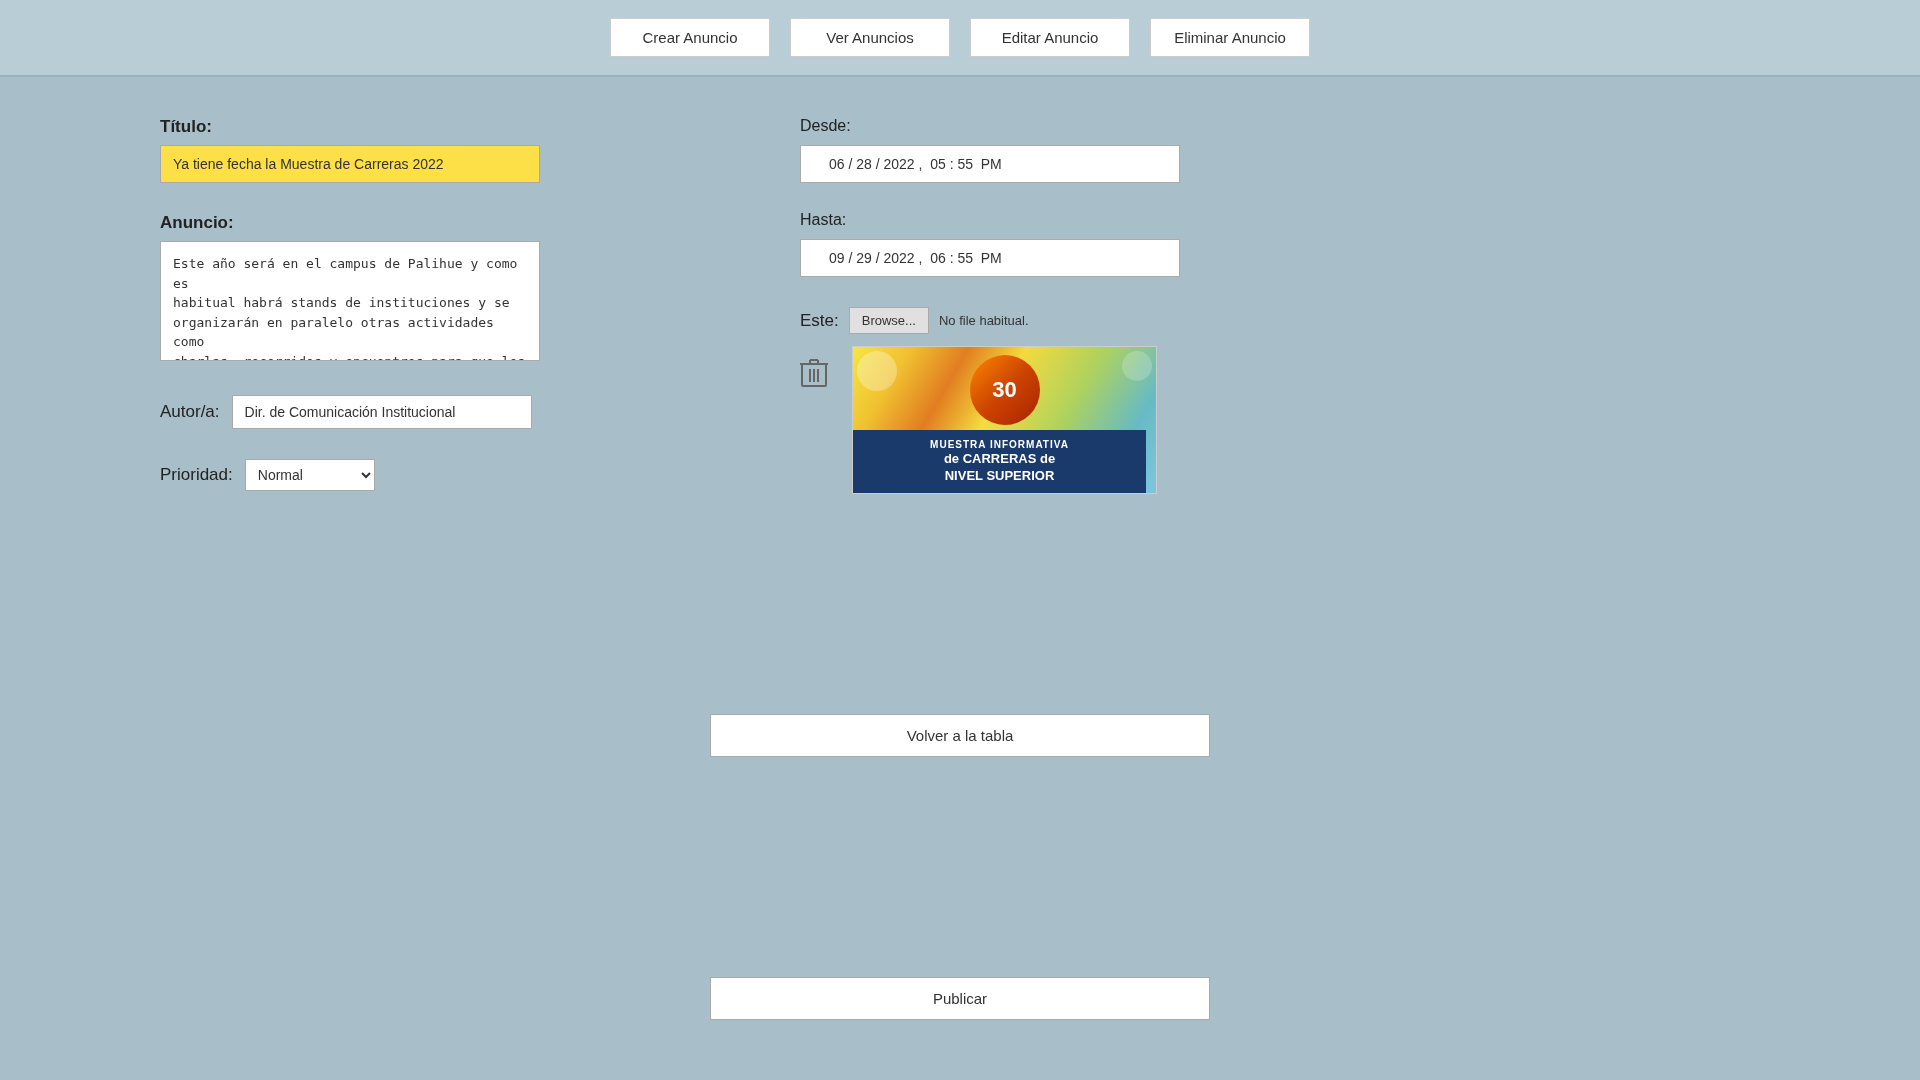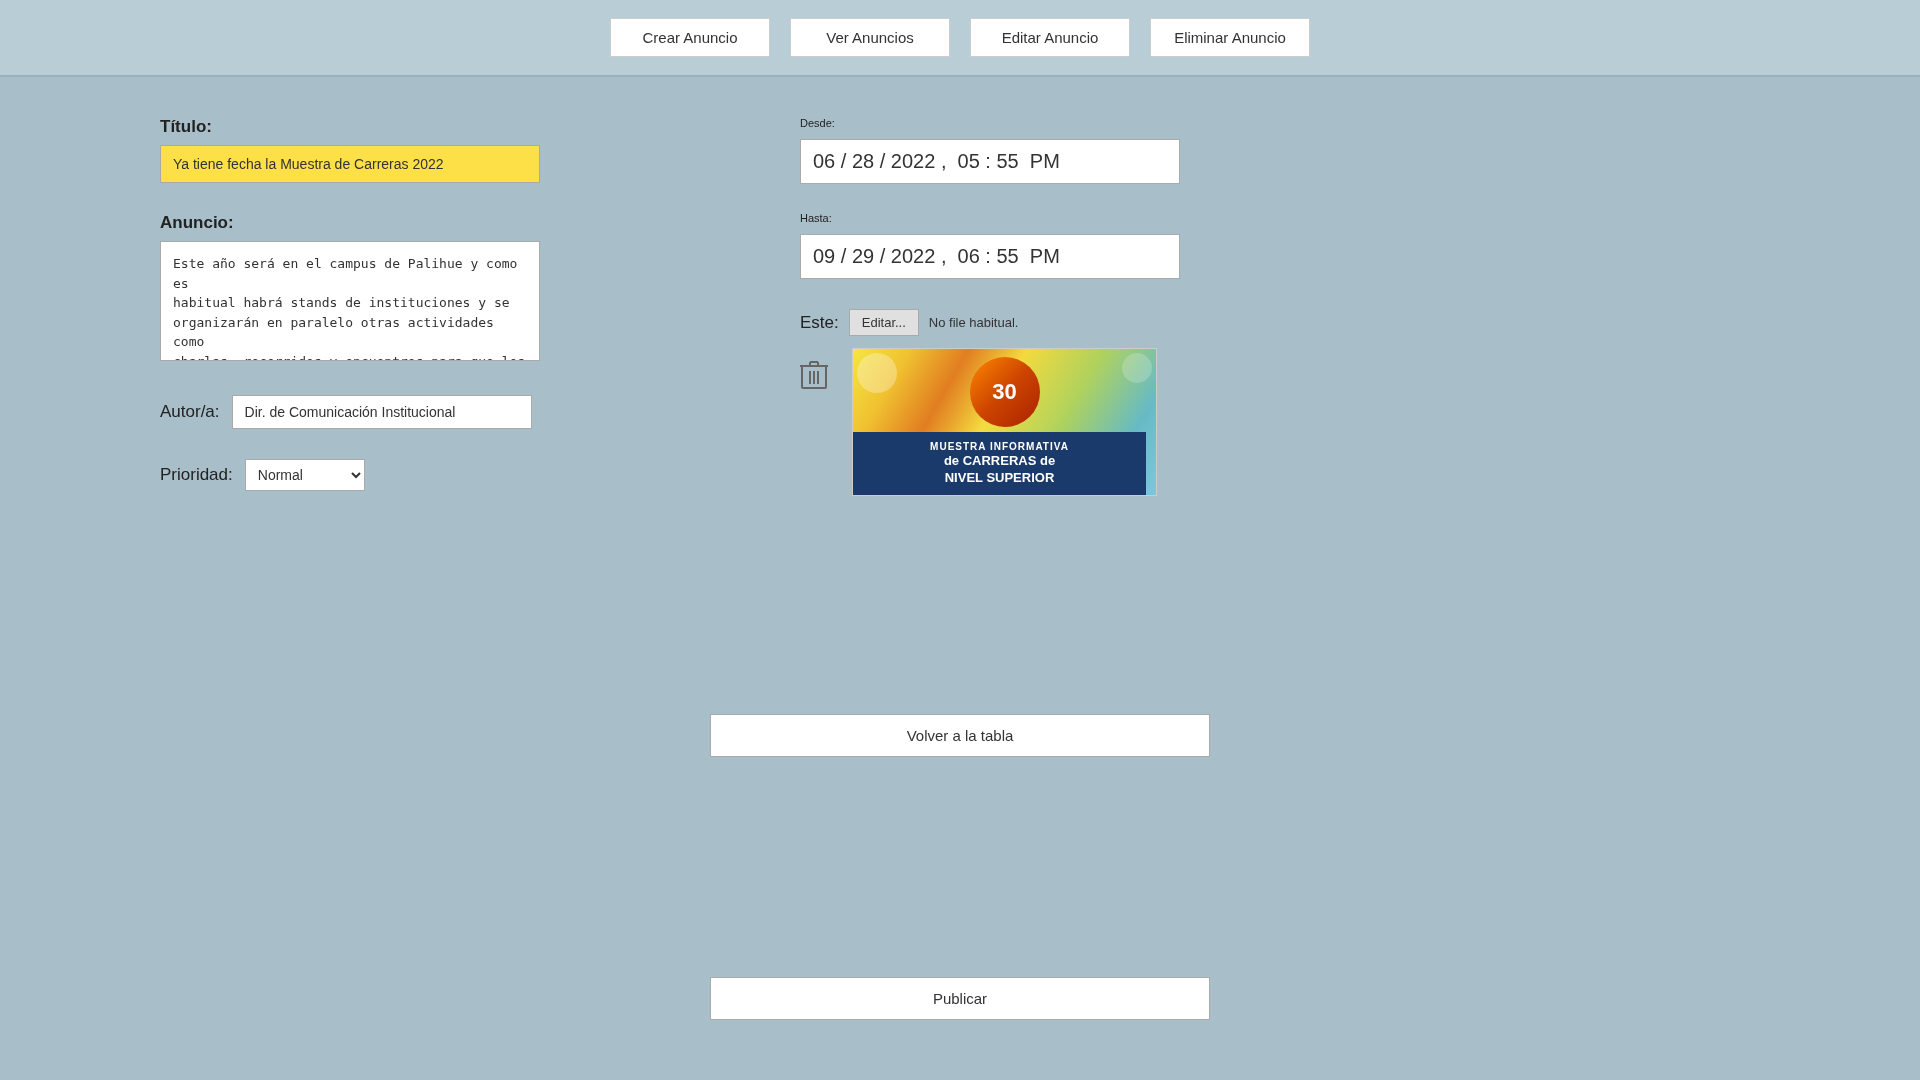--- a/index.html
+++ b/index.html
@@ -119,36 +119,36 @@
       font-size: 17px;
       color: #222;
     }
 
     .priority-select {
       padding: 6px 8px;
       font-size: 14px;
       border: 1px solid #aaa;
       background-color: #ffffff;
       color: #333;
-      width: 120px;
+      width: 130px;
       cursor: pointer;
     }
 
     .date-label {
-      font-size: 11px;
+      font-size: 16px;
       color: #222;
       margin-bottom: 10px;
       display: block;
     }
 
     .date-input {
       width: 100%;
       max-width: 380px;
-      padding: 10px 12px;
-      font-size: 20px;
+      padding: 10px 28px;
+      font-size: 14px;
       border: 1px solid #aaa;
       background-color: #ffffff;
       color: #333;
     }
 
     .foto-row {
       display: flex;
       align-items: center;
       gap: 10px;
       margin-top: 30px;
@@ -287,21 +287,21 @@
       <input class="date-input" type="text" value="06 / 28 / 2022 ,  05 : 55  PM" style="">
     </div>
 
     <div class="date-group">
       <label class="date-label">Hasta:</label>
       <input class="date-input" type="text" value="09 / 29 / 2022 ,  06 : 55  PM" style="">
     </div>
 
     <div class="foto-row">
       <span class="foto-label">Este:</span>
-      <button class="browse-button">Editar...</button>
+      <button class="browse-button">Browse...</button>
       <span class="no-file-text">No file habitual.</span>
     </div>
 
     <div class="image-container">
       <div style="cursor:pointer; margin-top:10px;">
         <svg width="28" height="32" viewBox="0 0 28 32" fill="none" xmlns="http://www.w3.org/2000/svg">
           <rect x="2" y="8" width="24" height="22" rx="1" stroke="#666" stroke-width="2" fill="none"></rect>
           <line x1="0" y1="8" x2="28" y2="8" stroke="#666" stroke-width="2"></line>
           <line x1="10" y1="4" x2="18" y2="4" stroke="#666" stroke-width="2"></line>
           <line x1="10" y1="4" x2="10" y2="8" stroke="#666" stroke-width="2"></line>

